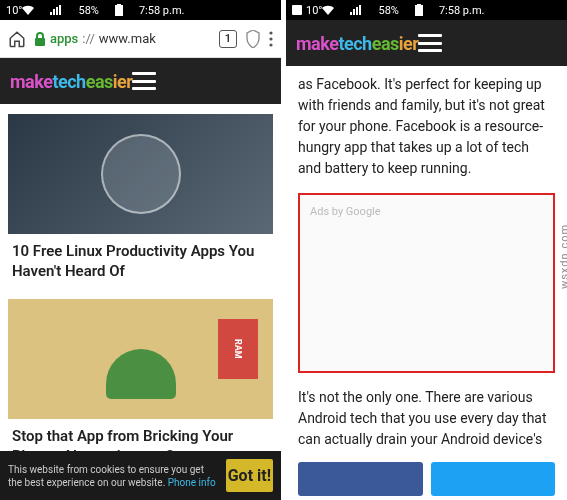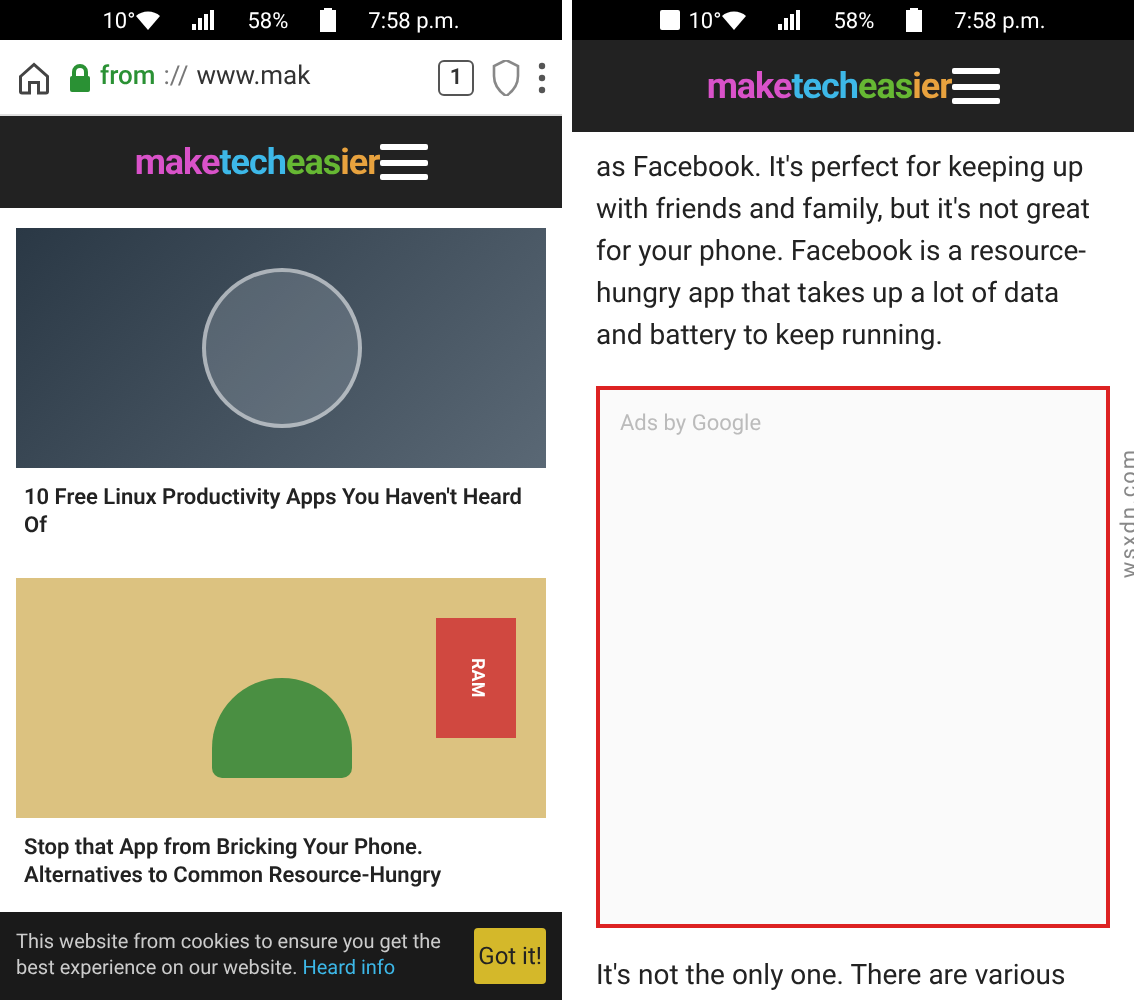--- a/index.html
+++ b/index.html
@@ -1,44 +1,44 @@
 <!DOCTYPE html>
 <html><head>
 <meta charset="utf-8">
 <style>
 *{margin:0;padding:0;box-sizing:border-box;font-family:-apple-system,BlinkMacSystemFont,Segoe UI,Roboto,sans-serif}
 body{background:#fff;width:567px;height:500px;display:flex;gap:5px}
 .phone{width:281px;display:flex;flex-direction:column;position:relative;background:#fff;overflow:hidden}
-.statusbar{background:#000;color:#fff;font-size:11px;height:20px;display:flex;align-items:center;justify-content:center;padding:0 6px}
+.statusbar{background:#000;color:#fff;font-size:11px;height:20px;display:flex;align-items:center;justify-content:flex-start;padding:0 6px}
 .sb-left{display:flex;gap:4px;align-items:center}
 .sb-right{display:flex;gap:16px;align-items:center}
 .browserbar{height:38px;display:flex;align-items:center;gap:8px;padding:0 8px;border-bottom:1px solid #e0e0e0;background:#fff}
 .url{flex:1;display:flex;align-items:center;gap:4px;font-size:13px;color:#333;overflow:hidden}
 .tabcount{border:1.5px solid #555;border-radius:3px;width:18px;height:18px;display:flex;align-items:center;justify-content:center;font-size:11px;font-weight:600;color:#333}
-.sitehead{background:#222;height:46px;display:flex;align-items:center;justify-content:center;padding:0 10px}
+.sitehead{background:#222;height:46px;display:flex;align-items:center;justify-content:flex-start;padding:0 10px}
 .logo{font-size:18px;font-weight:700;letter-spacing:-.5px}
 .logo .c1{color:#d952c9}.logo .c2{color:#3db8e8}.logo .c3{color:#66b833}.logo .c4{color:#e8a23e}
 .ham{width:24px;height:18px;display:flex;flex-direction:column;justify-content:space-between}
 .ham span{height:3px;background:#fff;border-radius:1px}
 .content{flex:1;overflow:hidden;position:relative}
 .card{margin:10px 8px}
 .cardimg{height:120px;background:#495057;display:flex;align-items:center;justify-content:center;font-size:10px;color:#bbb;position:relative;overflow:hidden}
 .imgclock{background:linear-gradient(135deg,#2a3845 0%,#5a6875 100%)}
 .clockface{width:80px;height:80px;border:2px solid rgba(255,255,255,.5);border-radius:50%;position:relative;background:rgba(200,210,220,.2)}
 .imgandroid{background:#dcc280;position:relative}
 .android-head{width:70px;height:50px;background:#4a8f42;border-radius:35px 35px 5px 5px;margin-top:30px;position:relative}
 .ramchip{position:absolute;top:20px;right:15px;width:40px;height:60px;background:#d04840;color:#fff;font-size:9px;font-weight:700;display:flex;align-items:center;justify-content:center;writing-mode:vertical-rl}
-.cardtitle{font-size:11px;font-weight:600;line-height:1.3;padding:8px 4px;color:#222}
+.cardtitle{font-size:15px;font-weight:600;line-height:1.3;padding:8px 4px;color:#222}
 .cookiebar{position:absolute;bottom:0;left:0;right:0;background:#1a1a1a;color:#ccc;font-size:10px;padding:8px;display:flex;align-items:center;gap:8px}
 .cookietext{flex:1;line-height:1.3}
 .moreinfo{color:#3db8e8}
-.gotit{background:#d4b82a;color:#222;border:none;padding:7px 2px;font-size:12px;font-weight:400;border-radius:2px}
+.gotit{background:#d4b82a;color:#222;border:none;padding:7px 2px;font-size:16px;font-weight:700;border-radius:2px}
 .watermark{position:absolute;top:50%;right:-30px;transform:rotate(-90deg);transform-origin:center;font-size:11px;color:#888;letter-spacing:1px;z-index:5}
 .article{padding:8px 12px;font-size:14px;line-height:1.5;color:#222}
-.adbox{margin:6px 12px;border:2px solid #d22;height:271px;background:#fafafa;padding:10px;font-size:11px;color:#bbb}
+.adbox{margin:6px 12px;border:2px solid #d22;height:180px;background:#fafafa;padding:10px;font-size:11px;color:#bbb}
 .sharebtns{display:flex;gap:8px;padding:4px 12px}
 .sharebtn{flex:1;color:#fff;font-size:13px;font-weight:500;height:34px;display:flex;align-items:center;justify-content:center;gap:6px;border-radius:3px}
 .fb{background:#3b5998}.tw{background:#1da1f2}
 svg{display:block}
 </style>
 </head>
 <body>
 
 <div class="phone">
   <div class="statusbar">
@@ -63,21 +63,21 @@
 
   <div class="browserbar">
     <svg width="18" height="18" viewBox="0 0 24 24" fill="none" stroke="#444" stroke-width="2">
         <path d="M3 11l9-8 9 8v10a1 1 0 01-1 1h-5v-7H9v7H4a1 1 0 01-1-1z"></path>
       </svg>
     <div class="url">
       <svg width="12" height="14" viewBox="0 0 12 14">
           <rect x="1" y="6" width="10" height="8" rx="1" fill="#2a9134"></rect>
           <path d="M3 6V4a3 3 0 016 0v2" stroke="#2a9134" stroke-width="2" fill="none"></path>
         </svg>
-      <span style="color:#2a9134;font-weight:500">from</span>
+      <span style="color:#2a9134;font-weight:500">apps</span>
         <span style="color:#777">://</span>
         <span>www.mak</span>
     </div>
     <div class="tabcount">1</div>
     <svg width="16" height="18" viewBox="0 0 16 18">
         <path d="M8 0l6 3v5c0 5-3 8-6 10-3-2-6-5-6-10V3z" fill="none" stroke="#888" stroke-width="1.3"></path>
       </svg>
     <svg width="4" height="16" viewBox="0 0 4 16">
         <circle cx="2" cy="2" r="1.6" fill="#555"></circle>
         <circle cx="2" cy="8" r="1.6" fill="#555"></circle>
@@ -107,21 +107,21 @@
       <div class="cardimg imgandroid">
         <div class="android-head"></div>
         <div class="ramchip">RAM</div>
       </div>
       <div class="cardtitle">Stop that App from Bricking Your Phone. Alternatives to Common Resource-Hungry</div>
     </div>
   </div>
 
   <div class="cookiebar">
     <div class="cookietext">
-      <span>This website from cookies to ensure you get the best experience on our website. </span><span class="moreinfo">Heard info</span>
+      <span>This website from cookies to ensure you get the best experience on our website. </span><span class="moreinfo">Phone info</span>
     </div>
     <button class="gotit">Got it!</button>
   </div>
 </div>
 
 <div class="phone">
   <div class="watermark">wsxdn.com</div>
 
   <div class="statusbar">
     <div class="sb-left">
@@ -151,21 +151,21 @@
       <span class="c1">make</span><span class="c2">tech</span><span class="c3">eas</span><span class="c4">ier</span>
     </div>
     <div class="ham">
         <span></span>
         <span></span>
         <span></span>
       </div>
   </div>
 
   <div class="content">
-    <div class="article">as Facebook. It's perfect for keeping up with friends and family, but it's not great for your phone. Facebook is a resource-hungry app that takes up a lot of data and battery to keep running.</div>
+    <div class="article">as Facebook. It's perfect for keeping up with friends and family, but it's not great for your phone. Facebook is a resource-hungry app that takes up a lot of tech and battery to keep running.</div>
     <div class="adbox">
       <span>Ads by Google</span>
     </div>
     <div class="article">It's not the only one. There are various Android tech that you use every day that can actually drain your Android device's</div>
     <div class="sharebtns">
       <div class="sharebtn fb">
         
         
       </div>
       <div class="sharebtn tw">

